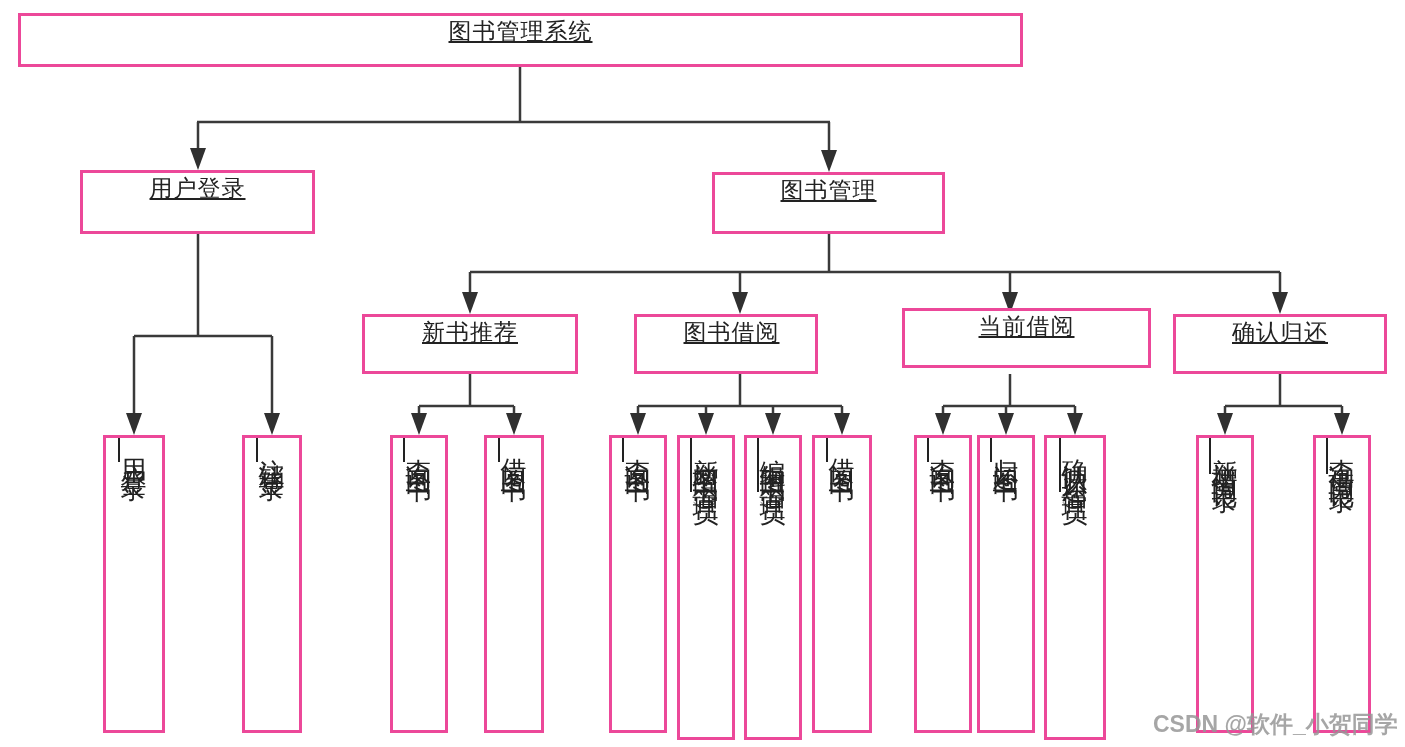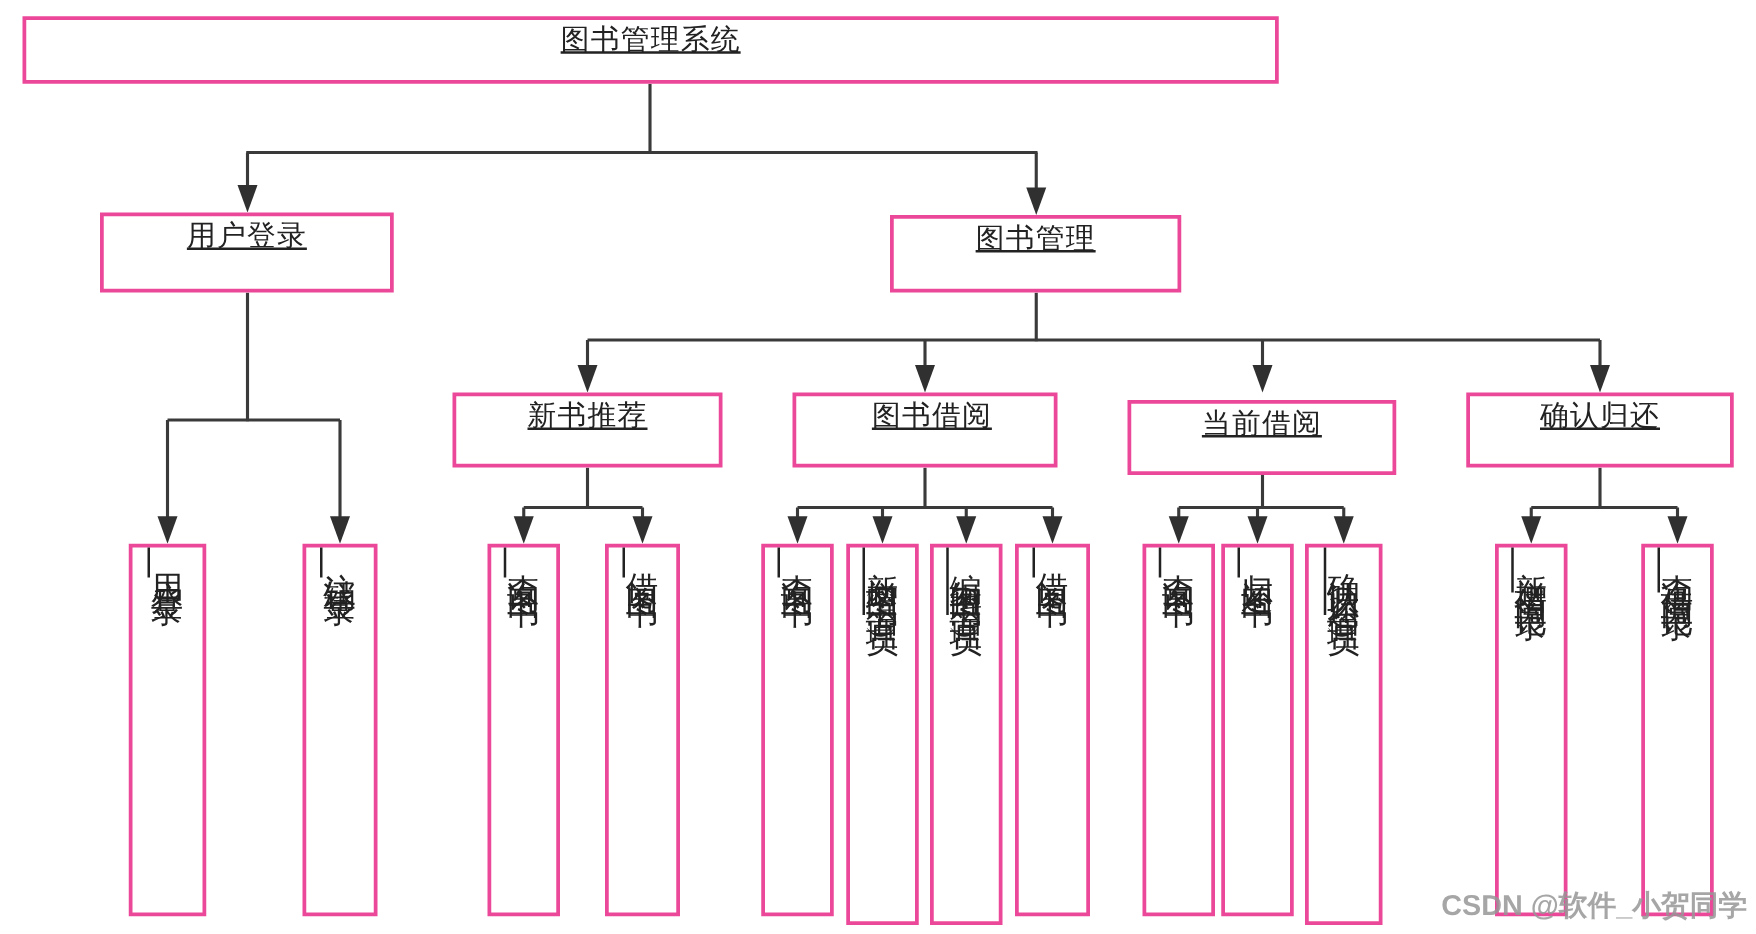--- a/index.html
+++ b/index.html
@@ -123,24 +123,24 @@
   <div class="node" style="left:80px;top:170px;width:235px;height:64px;">
     <span class="hlabel">用户登录</span>
   </div>
   <div class="node" style="left:712px;top:172px;width:233px;height:62px;">
     <span class="hlabel">图书管理</span>
   </div>
 
   <div class="node" style="left:362px;top:314px;width:216px;height:60px;">
     <span class="hlabel">新书推荐</span>
   </div>
-  <div class="node" style="left:634px;top:314px;width:212px;height:60px;padding-left:11px;">
+  <div class="node" style="left:634px;top:314px;width:184px;height:60px;padding-left:11px;">
     <span class="hlabel">图书借阅</span>
   </div>
-  <div class="node" style="left:902px;top:320px;width:215px;height:60px;">
+  <div class="node" style="left:902px;top:308px;width:249px;height:60px;">
     <span class="hlabel">当前借阅</span>
   </div>
   <div class="node" style="left:1173px;top:314px;width:214px;height:60px;">
     <span class="hlabel">确认归还</span>
   </div>
 
   <div class="node" style="left:103px;top:435px;width:62px;height:298px;">
     <span class="vtext">用户登录</span>
   </div>
   <div class="node" style="left:242px;top:435px;width:60px;height:298px;">

